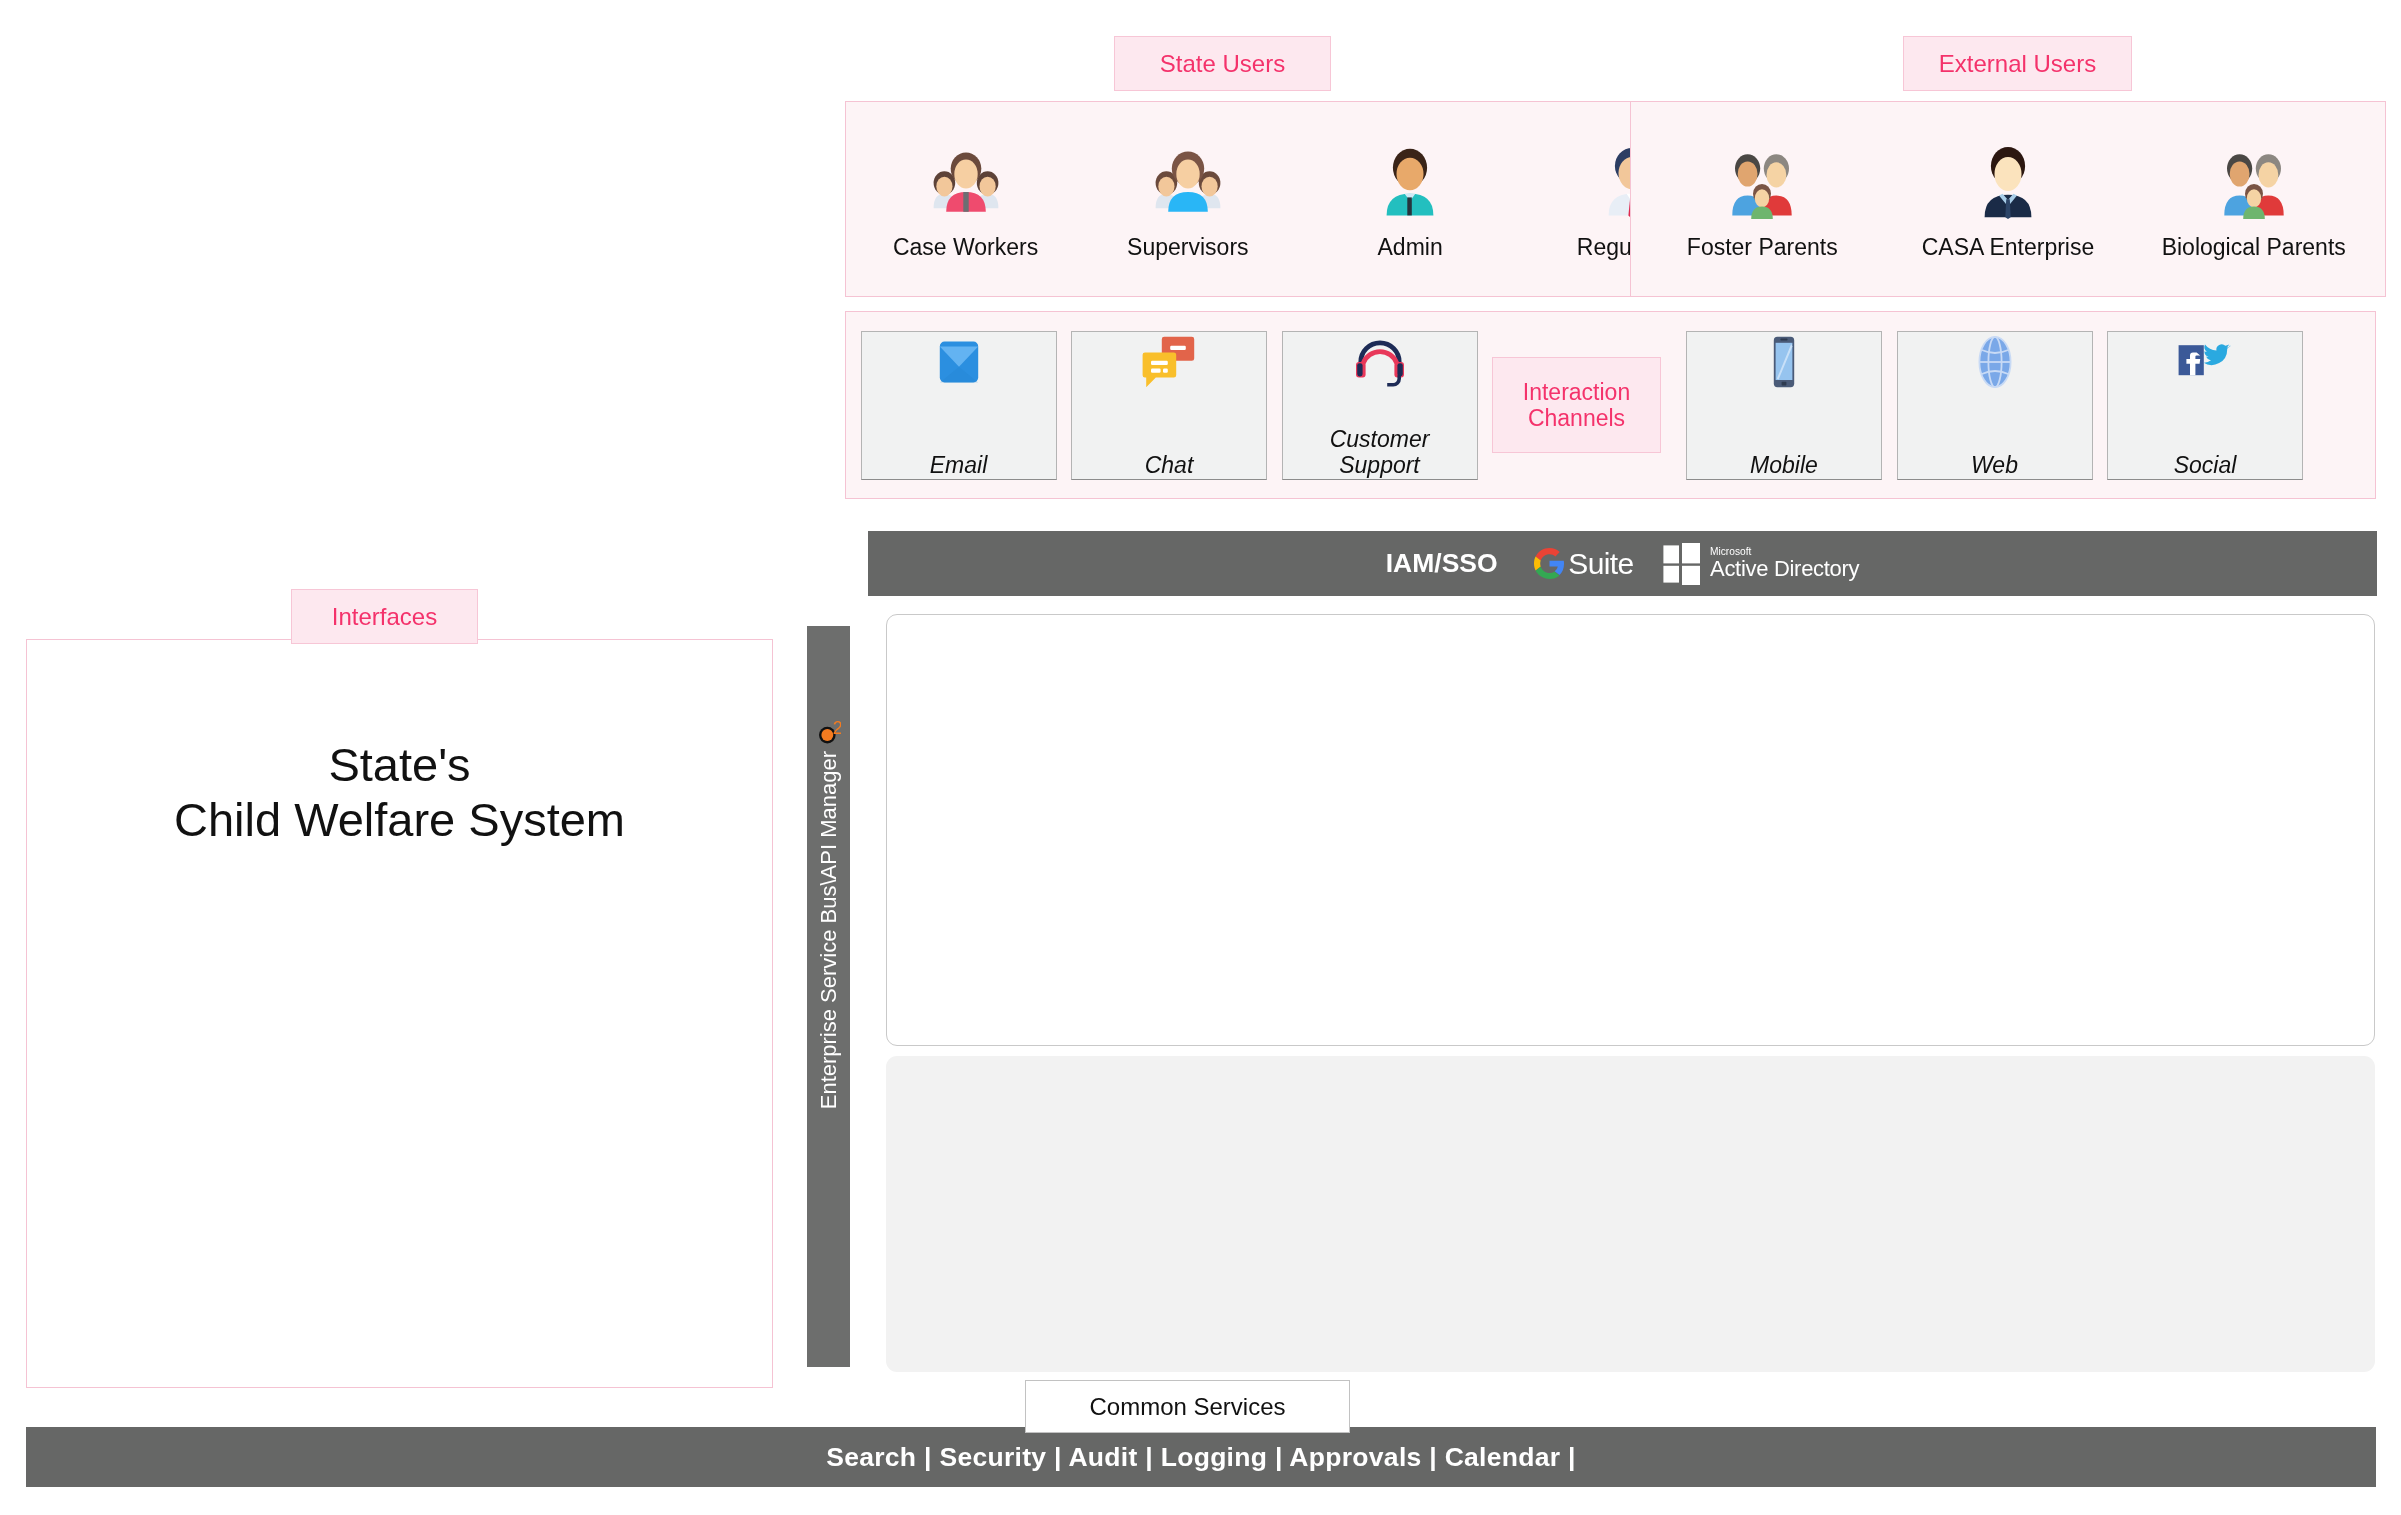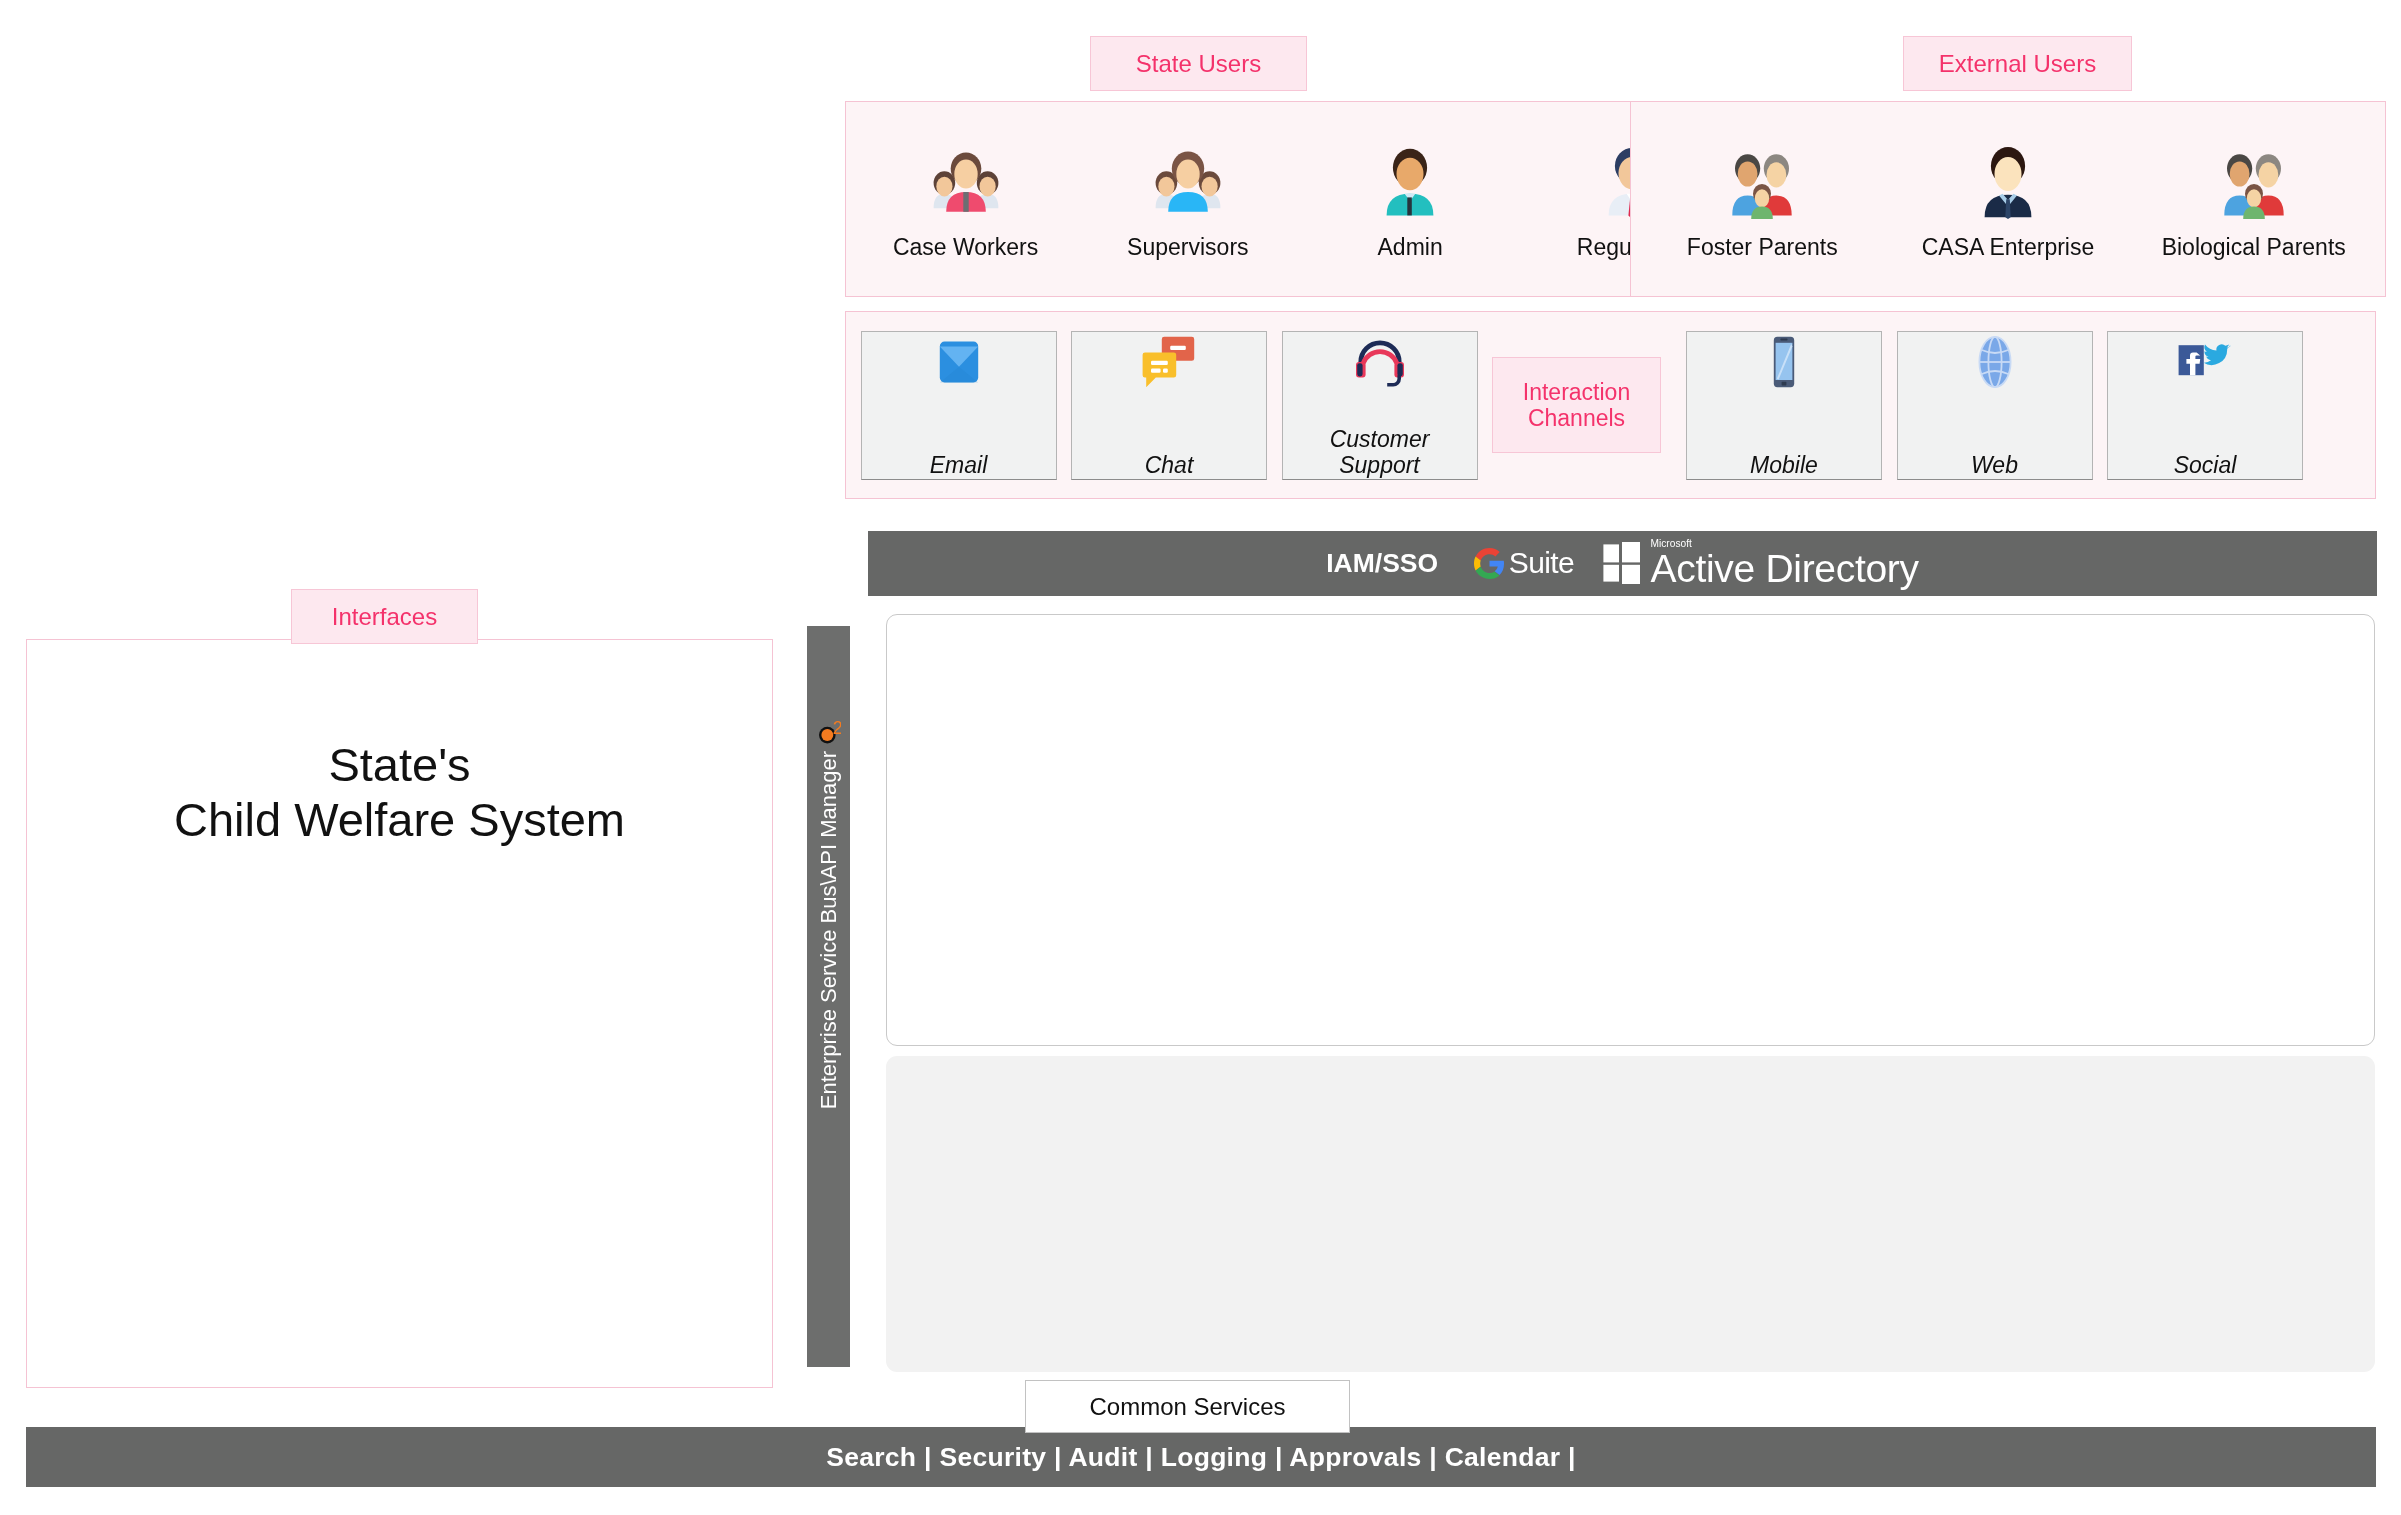--- a/index.html
+++ b/index.html
@@ -78,21 +78,21 @@
     gap: 36px;
     z-index: 4;
   }
   .iam-title { color: #ffffff; font-size: 26.5px; font-weight: bold; }
   .logo-row { display: flex; align-items: center; gap: 28px; }
   .gsuite-logo { display: flex; align-items: center; gap: 3.6px; }
   .gsuite-logo .g-word { color: #fff; font-size: 30px; font-weight: 500; letter-spacing: -0.6px; }
   .ad-logo { display: flex; align-items: center; gap: 8.4px; }
   .ad-text { display: flex; flex-direction: column; line-height: 1; }
   .ad-text .ms { color: #fff; font-size: 10.2px; }
-  .ad-text .ad { color: #fff; font-size: 39px; letter-spacing: -0.3px; }
+  .ad-text .ad { color: #fff; font-size: 22px; letter-spacing: -0.3px; }
 
   
   .esb-bar {
     background: #6d6e6d;
     display: flex; flex-direction: column;
     align-items: center; justify-content: flex-start;
     z-index: 5;
     padding-top: 17px;
   }
   .esb-rot {
@@ -202,21 +202,21 @@
     display: flex; align-items: center; justify-content: center;
     z-index: 2;
   }
   .bottom-bar .bs-text {
     color: #fff; font-size: 26.5px; font-weight: bold; letter-spacing: 0.3px;
   }
 </style>
 </head>
 <body>
 
-<div class="abs tab-label" style="left:1090px; top:36px; width:217px; height:55px;">
+<div class="abs tab-label" style="left:1114px; top:36px; width:217px; height:55px;">
   <span>State Users</span>
 </div>
 
 <div class="abs user-panel" style="left:845px; top:101px; width:908px; height:196px;">
 
   <div class="user-item">
     <svg class="avatar" viewBox="0 0 100 100">
       <ellipse cx="26" cy="50" rx="12" ry="13" fill="#5d4238"></ellipse>
       <path d="M14 78 q0-16 12-16 q12 0 12 16 z" fill="#dfe6ef"></path>
       <ellipse cx="26" cy="54" rx="9" ry="11" fill="#f2c79a"></ellipse>

